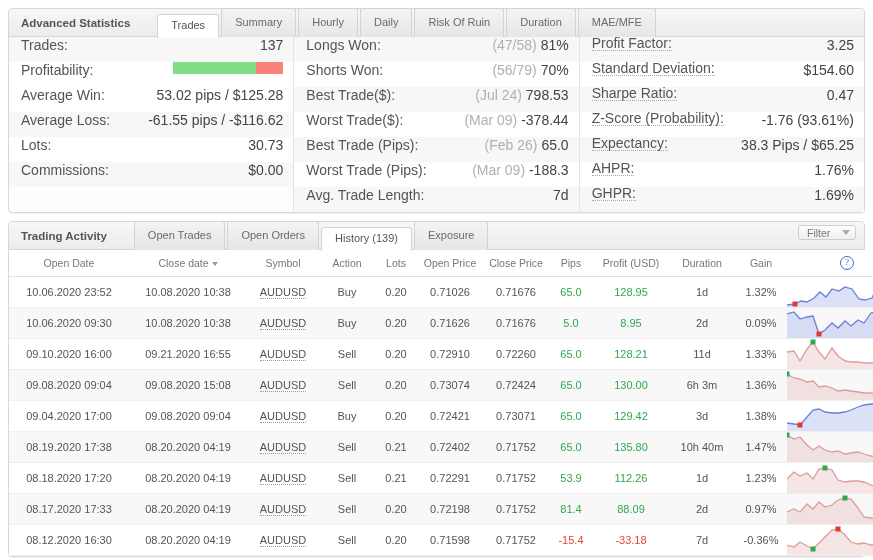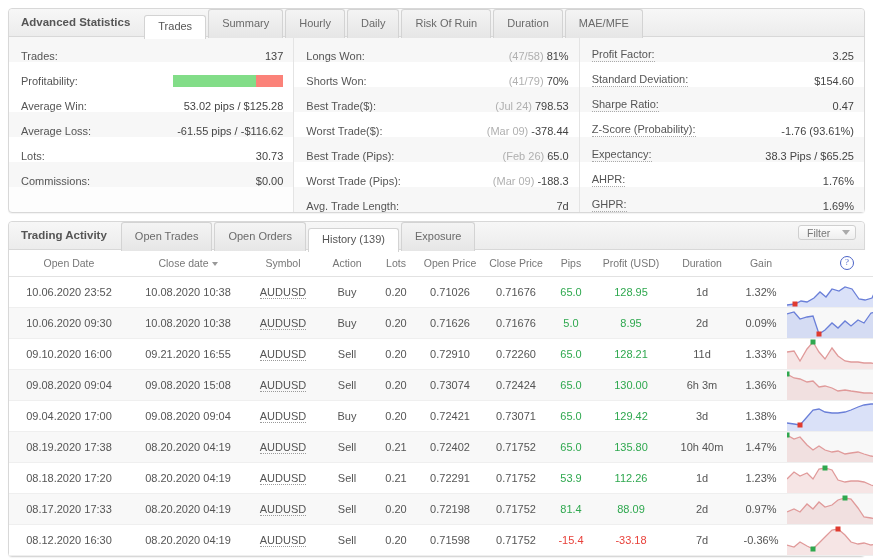--- a/index.html
+++ b/index.html
@@ -20,28 +20,29 @@
     border: 1px solid #d8d8d8;
     border-radius: 4px;
     box-shadow: 0 1px 1px rgba(0,0,0,.05);
     margin: 8px;
     box-sizing: border-box;
   }
 
   
   .tabstrip {
     display: flex;
-    align-items: flex-start;
+    align-items: center;
     height: 27px;
     background: #f0f0f0;
     background: linear-gradient(#f7f7f7, #ececec);
     border-bottom: 1px solid #d8d8d8;
     border-radius: 4px 4px 0 0;
     padding-left: 0;
     position: relative;
+    gap: 13px;
   }
   .panel-title {
     font-weight: bold;
     color: #555;
     font-size: 11.5px;
     padding: 0 14px 0 12px;
     line-height: 26px;
     white-space: nowrap;
   }
   .tab {
@@ -73,26 +74,26 @@
     display: flex;
     padding: 0;
   }
   .stats-col {
     flex: 1 1 0;
     border-right: 1px solid #e4e4e4;
   }
   .stats-col:last-child { border-right: none; }
   .stat-row {
     display: flex;
-    align-items: flex-end;
+    align-items: flex-start;
     justify-content: space-between;
     height: 25px;
     padding: 0 10px 0 12px;
     box-sizing: border-box;
-    font-size: 11px;
+    font-size: 14px;
   }
   .stat-row.odd { background: #f7f7f7; }
   .stat-row.even { background: #ffffff; }
   .stat-label { color: #555; white-space: nowrap; }
   .stat-label.dotted {
     border-bottom: 1px dotted #aaa;
     cursor: help;
     line-height: 13px;
   }
   .stat-value { color: #444; white-space: nowrap; text-align: right; }
@@ -252,21 +253,21 @@
           <span class="stat-value">$0.00</span>
         </div>
       </div>
       <div class="stats-col">
         <div class="stat-row odd">
           <span class="stat-label">Longs Won:</span>
           <span class="stat-value"><span class="muted">(47/58) </span>81%</span>
         </div>
         <div class="stat-row even">
           <span class="stat-label">Shorts Won:</span>
-          <span class="stat-value"><span class="muted">(41/79) </span>70%</span>
+          <span class="stat-value"><span class="muted">(56/79) </span>70%</span>
         </div>
         <div class="stat-row odd">
           <span class="stat-label">Best Trade($):</span>
           <span class="stat-value"><span class="muted">(Jul 24) </span>798.53</span>
         </div>
         <div class="stat-row even">
           <span class="stat-label">Worst Trade($):</span>
           <span class="stat-value"><span class="muted">(Mar 09) </span>-378.44</span>
         </div>
         <div class="stat-row odd">

